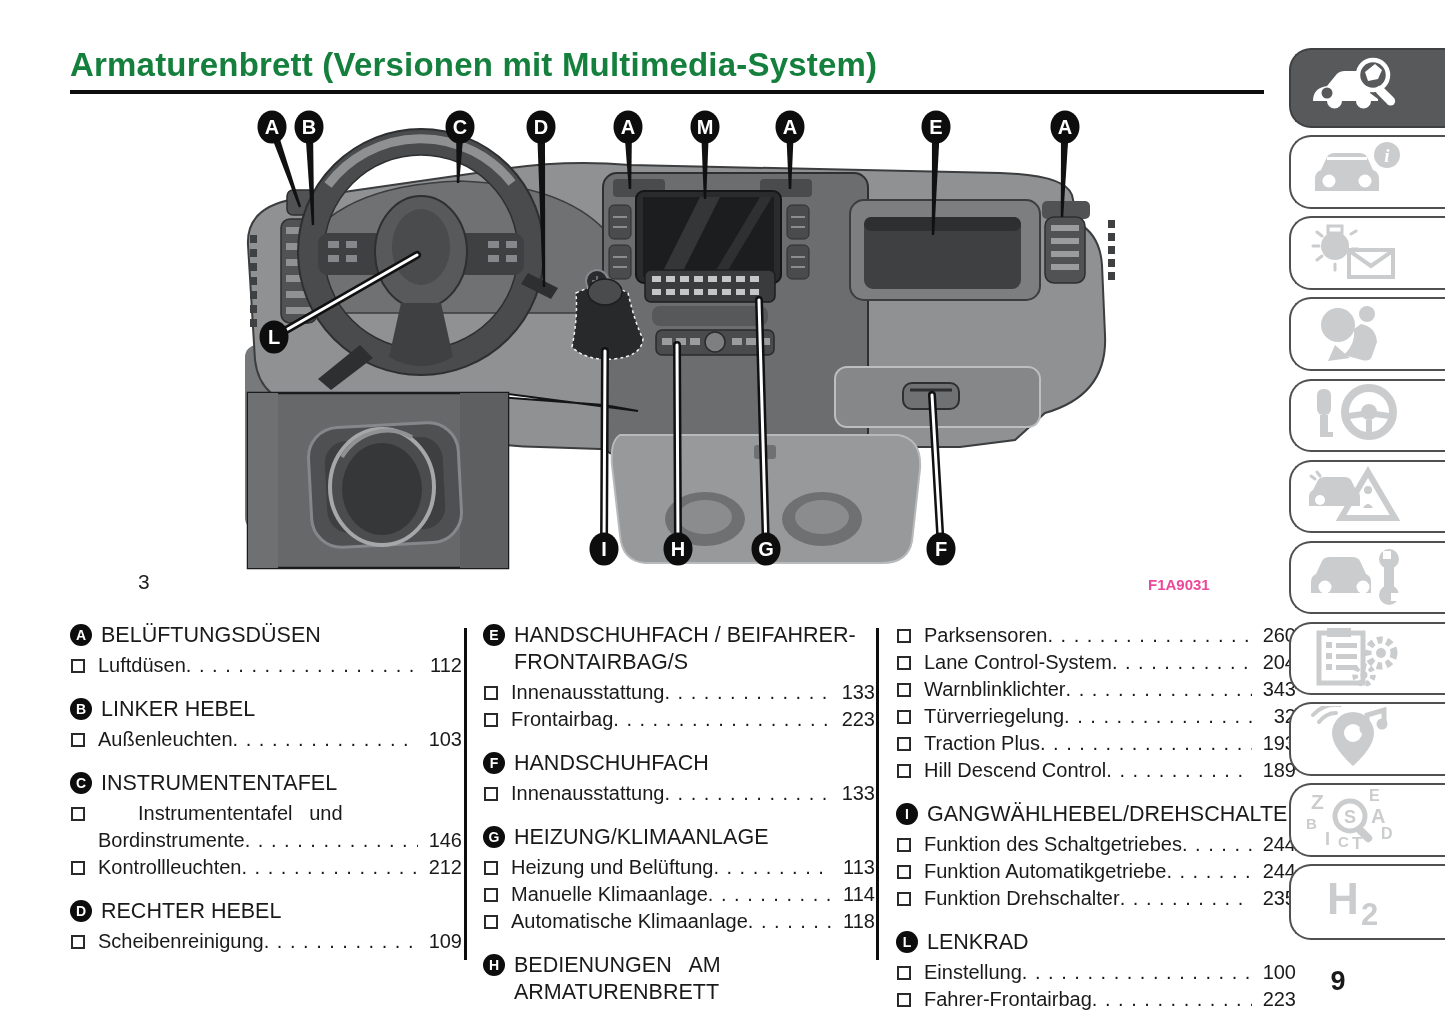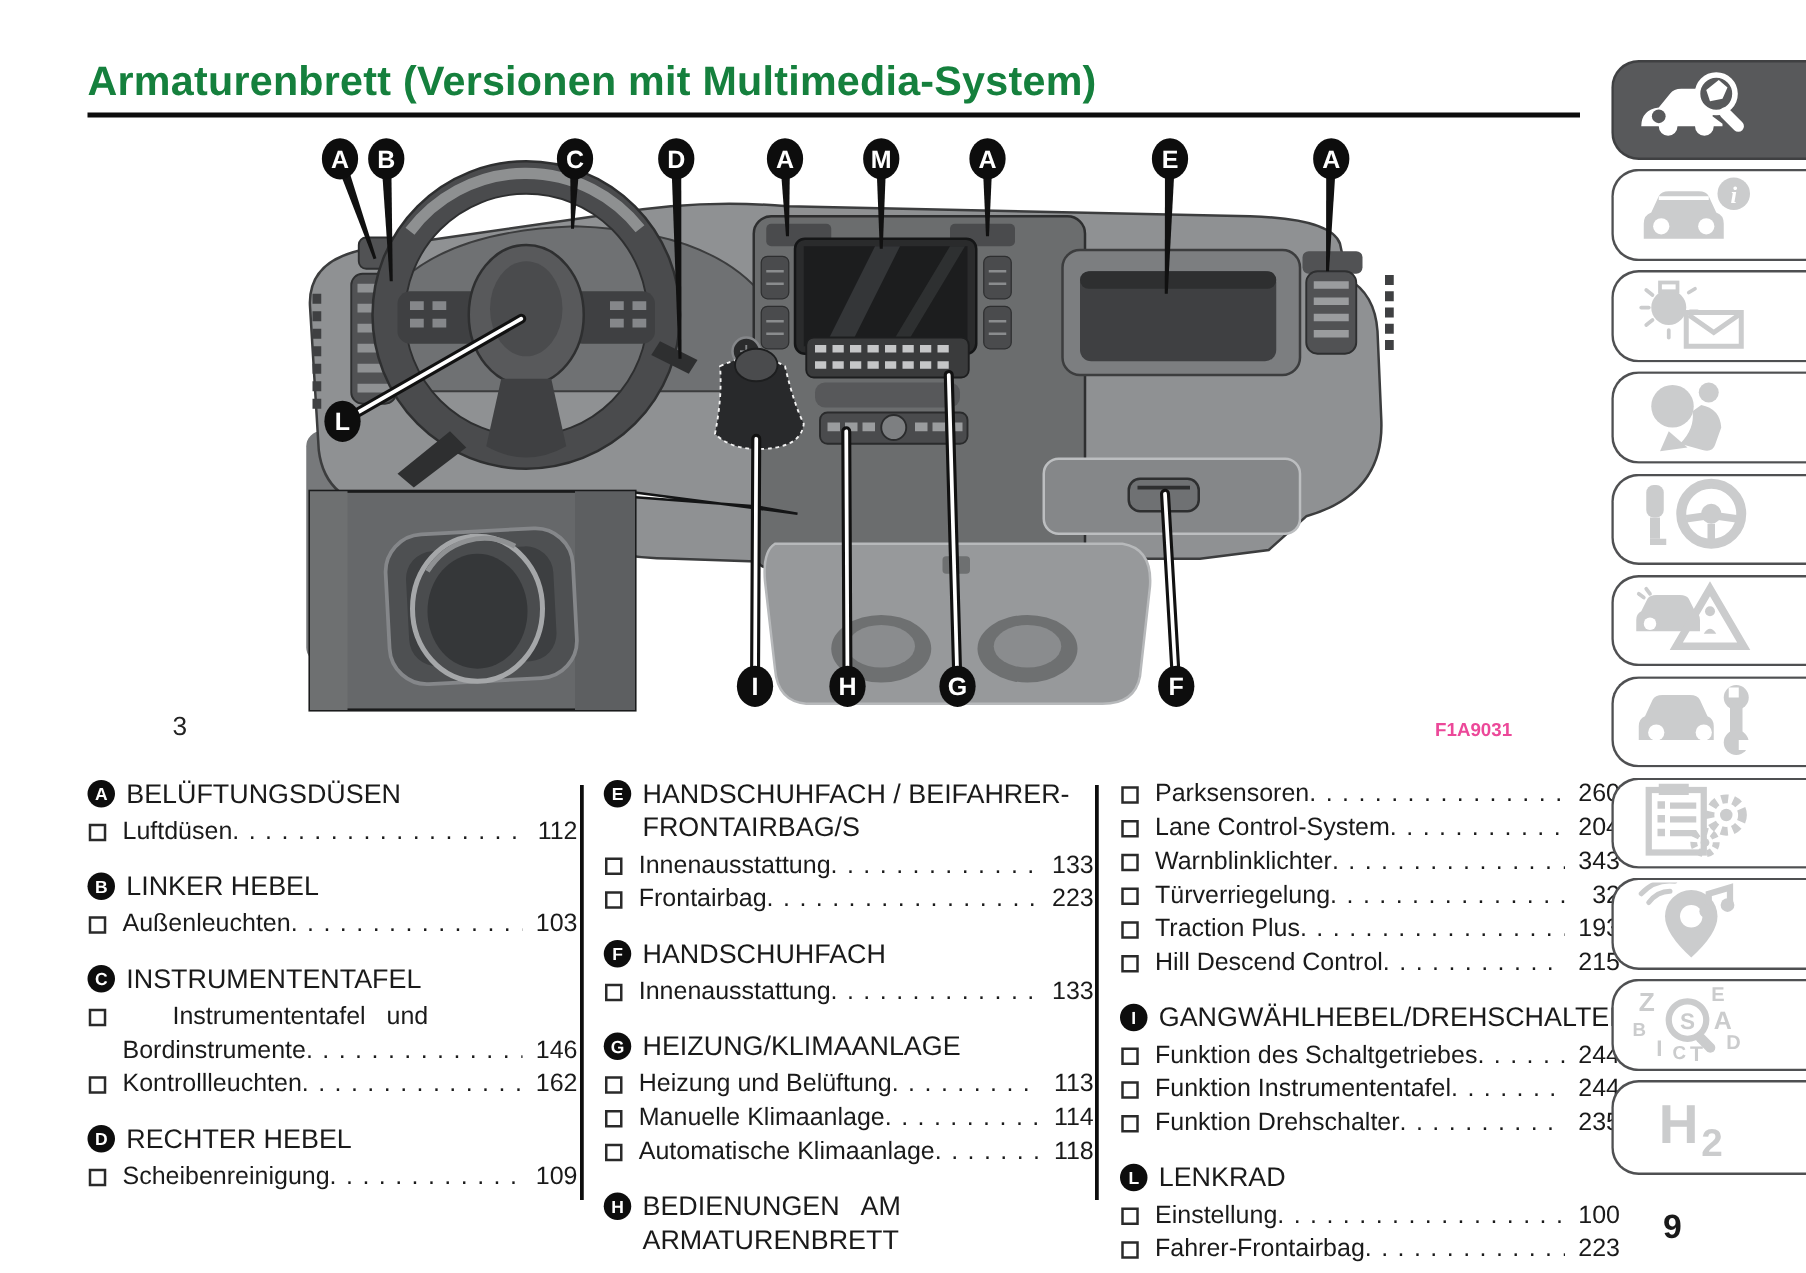--- a/index.html
+++ b/index.html
@@ -366,21 +366,21 @@
           <span class="lbl">Bordinstrumente</span>
           <span class="dots"></span>
           <span class="pg">146</span>
         </div>
       </div>
       <div class="entry">
         <span class="box"></span>
         <div class="eline">
           <span class="lbl">Kontrollleuchten</span>
           <span class="dots"></span>
-          <span class="pg">162</span>
+          <span class="pg">212</span>
         </div>
       </div>
     </div>
     <div class="idx-section">
       <div class="sec-head"><span class="marker">D</span>RECHTER HEBEL</div>
       <div class="entry">
         <span class="box"></span>
         <div class="eline">
           <span class="lbl">Scheibenreinigung</span>
           <span class="dots"></span>
@@ -493,38 +493,38 @@
           <span class="lbl">Traction Plus</span>
           <span class="dots"></span>
           <span class="pg">193</span>
         </div>
       </div>
       <div class="entry">
         <span class="box"></span>
         <div class="eline">
           <span class="lbl">Hill Descend Control</span>
           <span class="dots"></span>
-          <span class="pg">215</span>
+          <span class="pg">189</span>
         </div>
       </div>
     </div>
     <div class="idx-section">
       <div class="sec-head"><span class="marker">I</span>GANGWÄHLHEBEL/DREHSCHALTER</div>
       <div class="entry">
         <span class="box"></span>
         <div class="eline">
           <span class="lbl">Funktion des Schaltgetriebes</span>
           <span class="dots"></span>
           <span class="pg">244</span>
         </div>
       </div>
       <div class="entry">
         <span class="box"></span>
         <div class="eline">
-          <span class="lbl">Funktion Instrumententafel</span>
+          <span class="lbl">Funktion Automatikgetriebe</span>
           <span class="dots"></span>
           <span class="pg">244</span>
         </div>
       </div>
       <div class="entry">
         <span class="box"></span>
         <div class="eline">
           <span class="lbl">Funktion Drehschalter</span>
           <span class="dots"></span>
           <span class="pg">235</span>

